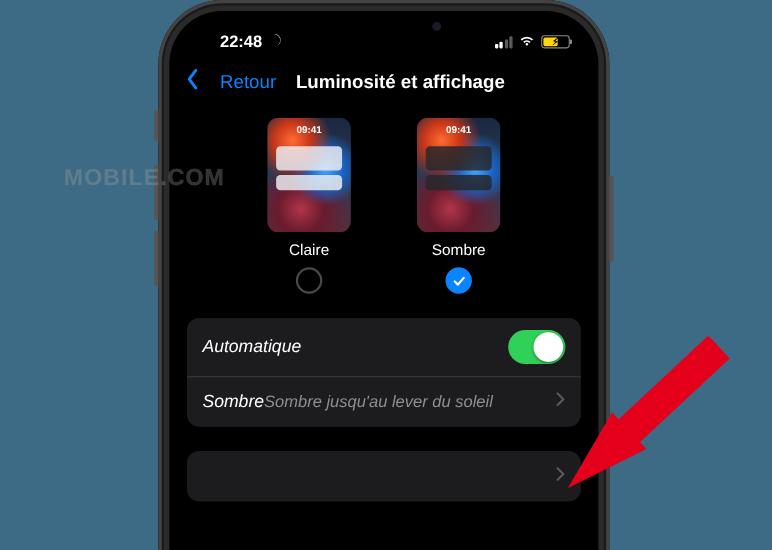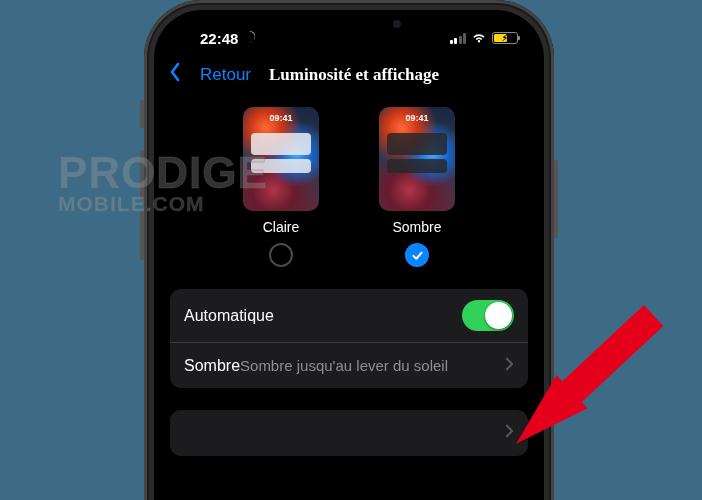--- a/index.html
+++ b/index.html
@@ -110,21 +110,20 @@
     gap: 4px;
   }
   .back-link {
     display: flex; align-items: center; gap: 18px;
     color: #0a84ff; font-size: 17px;
   }
   .chevron-left svg { width: 14px; height: 20px; }
   .page-title {
     font-size: 17px; font-weight: 600; color: #fff;
     margin-left: 14px;
-    font-family: Liberation Serif, serif;
   }
   .content { padding: 0 0 0 0; }
   .appearance-row {
     display: flex;
     justify-content: center;
     gap: 60px;
     padding: 10px 20px 16px;
   }
   .appearance-opt {
     display: flex; flex-direction: column; align-items: center; gap: 8px;
@@ -159,20 +158,21 @@
     display: flex; align-items: center; justify-content: center;
   }
   .radio.off { border: 2px solid #4a4a4c; }
   .radio.on  { background: #0a84ff; }
   .radio.on svg { width: 13px; height: 13px; }
   .list-group {
     background: #1c1c1e;
     border-radius: 11px;
     margin: 6px 16px 22px;
     overflow: hidden;
+    font-style: italic;
   }
   .list-row {
     display: flex; align-items: center;
     padding: 11px 14px;
     font-size: 16px;
     color: #fff;
     min-height: 46px;
   }
   .list-row + .list-row { border-top: 0.5px solid #3a3a3c; }
   .row-label { flex: 0 0 auto; }
@@ -317,21 +317,20 @@
                 <polyline points="2,2 8,8 2,14"></polyline>
               </svg>
           </span>
         </div>
       </div>
     </div>
   </div>
 </div>
 
 <div class="watermark">
-  <div class="wm-line1">PRODIGE</div>
   <div class="wm-line2">MOBILE.COM</div>
 </div>
 
 <svg class="arrow" viewBox="0 0 200 200">
   <g transform="rotate(2 100 100)">
     <line x1="178" y1="22" x2="74" y2="126" stroke="#e4001b" stroke-width="30"></line>
     <polygon points="38,162 112,122 78,88" fill="#e4001b"></polygon>
   </g>
 </svg>
 

